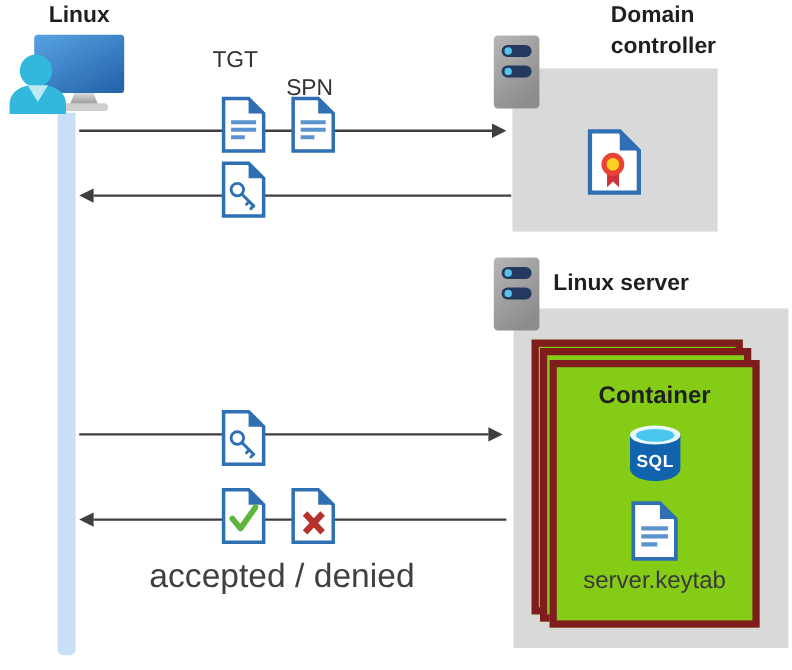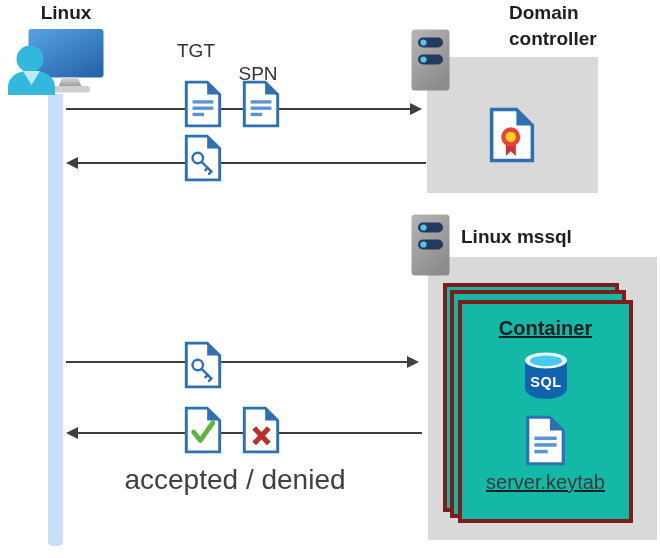--- a/index.html
+++ b/index.html
@@ -28,21 +28,21 @@
 
   .dc-box{left:427px;top:57px;width:171px;height:136px;background:var(--box-gray);}
   .dc-server-icon{left:411px;top:29px;}
   .dc-label{left:461px;top:0;width:140px;font-size:19px;font-weight:700;line-height:1.35;margin-left:48px;}
   .cert-icon{left:489px;top:107px;}
 
   .linux-box{left:428px;top:257px;width:229px;height:283px;background:var(--box-gray);}
   .linux-server-icon{left:411px;top:214px;}
   .linux-label{left:461px;top:226px;width:195px;font-size:19px;font-weight:700;}
 
-  .page{position:absolute;background:#14b8a6;border:4px solid #7f1d1d;box-sizing:border-box;text-decoration:underline;}
+  .page{position:absolute;background:#84cc16;border:6px solid #7f1d1d;box-sizing:border-box;}
   .page-back{left:443px;top:283px;width:176px;height:229px;}
   .page-mid{left:450px;top:290px;width:176px;height:228px;}
   .page-front{left:458px;top:300px;width:175px;height:223px;display:flex;flex-direction:column;align-items:center;}
   .container-label{margin-top:13px;font-size:20px;font-weight:700;}
   .sql-icon{margin-top:11px;}
   .keytab-icon{margin-top:16px;}
   .keytab-label{margin-top:5px;font-size:20px;color:#3a3a3a;}
 
   .arrows{left:0;top:0;}
   .arrow-line{stroke:var(--arrow-gray);stroke-width:2;}
@@ -159,21 +159,21 @@
         <stop offset="0" stop-color="#b6b6b6"></stop>
           <stop offset="1" stop-color="#8c8c8c"></stop>
       </linearGradient>
     </defs>
     <rect class="srv-body" x="0.5" y="0.5" width="38" height="61" rx="3.5" fill="url(#gSrvB)"></rect>
     <rect class="srv-bar" x="7" y="8.5" width="25" height="10" rx="5"></rect>
     <circle class="srv-dot" cx="12.5" cy="13.5" r="3.1"></circle>
     <rect class="srv-bar" x="7" y="25.5" width="25" height="10" rx="5"></rect>
     <circle class="srv-dot" cx="12.5" cy="30.5" r="3.1"></circle>
   </svg>
-  <div class="linux-label">Linux mssql</div>
+  <div class="linux-label">Linux server</div>
 
   <div class="page page-front">
     <div class="container-label">Container</div>
     <svg class="sql-icon" width="46" height="48" viewBox="0 0 46 48">
       <path class="sql-body" d="M2,9.5 V37.5 C2,43.3 11.4,48 23,48 C34.6,48 44,43.3 44,37.5 V9.5 Z"></path>
       <ellipse class="sql-rim" cx="23" cy="9.5" rx="21" ry="8"></ellipse>
       <ellipse class="sql-top" cx="23" cy="9.8" rx="16" ry="5.4"></ellipse>
       <text class="sql-text" x="23" y="36" text-anchor="middle">SQL</text>
     </svg>
     <svg class="keytab-icon" width="41" height="51" viewBox="0 0 36 46">

